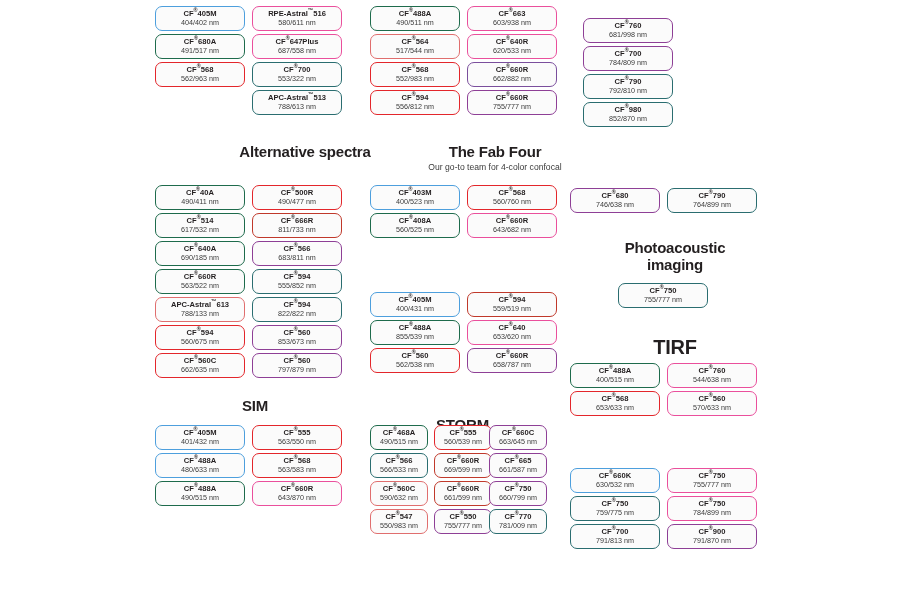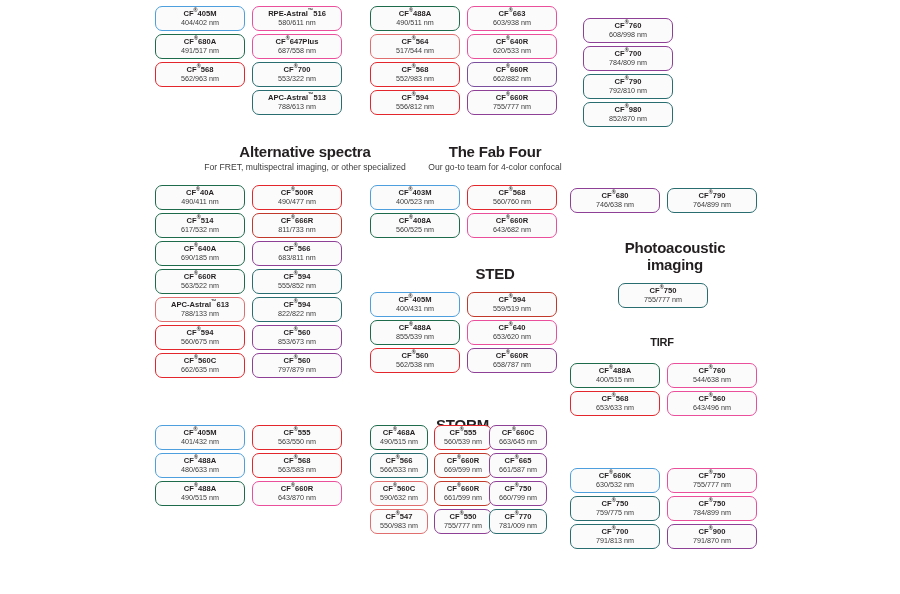--- a/index.html
+++ b/index.html
@@ -129,36 +129,35 @@
     <div class="chip" style="left: 467px; top: 62px; width: 90px; height: 25px; border-color: rgb(123, 79, 157);">
       <div class="nm">CF<sup>®</sup>660R</div>
       <div class="ex">662/882 nm</div>
     </div>
     <div class="chip" style="left: 467px; top: 90px; width: 90px; height: 25px; border-color: rgb(142, 63, 150);">
       <div class="nm">CF<sup>®</sup>660R</div>
       <div class="ex">755/777 nm</div>
     </div>
     <div class="chip" style="left: 583px; top: 18px; width: 90px; height: 25px; border-color: rgb(142, 63, 150);">
       <div class="nm">CF<sup>®</sup>760</div>
-      <div class="ex">608/998 nm</div>
+      <div class="ex">681/998 nm</div>
     </div>
     <div class="chip" style="left: 583px; top: 46px; width: 90px; height: 25px; border-color: rgb(142, 63, 150);">
       <div class="nm">CF<sup>®</sup>700</div>
       <div class="ex">784/809 nm</div>
     </div>
     <div class="chip" style="left: 583px; top: 74px; width: 90px; height: 25px; border-color: rgb(42, 109, 112);">
       <div class="nm">CF<sup>®</sup>790</div>
       <div class="ex">792/810 nm</div>
     </div>
     <div class="chip" style="left: 583px; top: 102px; width: 90px; height: 25px; border-color: rgb(42, 109, 112);">
       <div class="nm">CF<sup>®</sup>980</div>
       <div class="ex">852/870 nm</div>
     </div>
     <div class="sec-title" style="left: 155px; top: 144px; width: 300px; font-size: 15px;">Alternative spectra</div>
-    <div class="sec-sub" style="left: 155px; top: 163px; width: 300px;">For FRET, multispectral imaging, or other specialized</div>
     <div class="chip" style="left: 155px; top: 185px; width: 90px; height: 25px; border-color: rgb(30, 107, 76);">
       <div class="nm">CF<sup>®</sup>40A</div>
       <div class="ex">490/411 nm</div>
     </div>
     <div class="chip" style="left: 155px; top: 213px; width: 90px; height: 25px; border-color: rgb(30, 107, 76);">
       <div class="nm">CF<sup>®</sup>514</div>
       <div class="ex">617/532 nm</div>
     </div>
     <div class="chip" style="left: 155px; top: 241px; width: 90px; height: 25px; border-color: rgb(30, 107, 76);">
       <div class="nm">CF<sup>®</sup>640A</div>
@@ -219,21 +218,20 @@
       <div class="ex">560/525 nm</div>
     </div>
     <div class="chip" style="left: 467px; top: 185px; width: 90px; height: 25px; border-color: rgb(227, 38, 43);">
       <div class="nm">CF<sup>®</sup>568</div>
       <div class="ex">560/760 nm</div>
     </div>
     <div class="chip" style="left: 467px; top: 213px; width: 90px; height: 25px; border-color: rgb(234, 79, 156);">
       <div class="nm">CF<sup>®</sup>660R</div>
       <div class="ex">643/682 nm</div>
     </div>
-    <div class="sec-title" style="left: 370px; top: 266px; width: 250px; font-size: 15px;">STED</div>
     <div class="chip" style="left: 370px; top: 292px; width: 90px; height: 25px; border-color: rgb(77, 159, 221);">
       <div class="nm">CF<sup>®</sup>405M</div>
       <div class="ex">400/431 nm</div>
     </div>
     <div class="chip" style="left: 370px; top: 320px; width: 90px; height: 25px; border-color: rgb(30, 107, 76);">
       <div class="nm">CF<sup>®</sup>488A</div>
       <div class="ex">855/539 nm</div>
     </div>
     <div class="chip" style="left: 370px; top: 348px; width: 90px; height: 25px; border-color: rgb(227, 38, 43);">
       <div class="nm">CF<sup>®</sup>560</div>
@@ -257,36 +255,36 @@
     </div>
     <div class="chip" style="left: 667px; top: 188px; width: 90px; height: 25px; border-color: rgb(42, 109, 112);">
       <div class="nm">CF<sup>®</sup>790</div>
       <div class="ex">764/899 nm</div>
     </div>
     <div class="sec-title" style="left: 595px; top: 240px; width: 160px; font-size: 15px;">Photoacoustic imaging</div>
     <div class="chip" style="left: 618px; top: 283px; width: 90px; height: 25px; border-color: rgb(42, 109, 112);">
       <div class="nm">CF<sup>®</sup>750</div>
       <div class="ex">755/777 nm</div>
     </div>
-    <div class="sec-title" style="left: 582px; top: 336px; width: 160px; font-size: 11px;">TIRF</div>
+    <div class="sec-title" style="left: 595px; top: 336px; width: 160px; font-size: 20px;">TIRF</div>
     <div class="chip" style="left: 570px; top: 363px; width: 90px; height: 25px; border-color: rgb(30, 107, 76);">
       <div class="nm">CF<sup>®</sup>488A</div>
       <div class="ex">400/515 nm</div>
     </div>
     <div class="chip" style="left: 570px; top: 391px; width: 90px; height: 25px; border-color: rgb(227, 38, 43);">
       <div class="nm">CF<sup>®</sup>568</div>
       <div class="ex">653/633 nm</div>
     </div>
     <div class="chip" style="left: 667px; top: 363px; width: 90px; height: 25px; border-color: rgb(234, 79, 156);">
       <div class="nm">CF<sup>®</sup>760</div>
       <div class="ex">544/638 nm</div>
     </div>
     <div class="chip" style="left: 667px; top: 391px; width: 90px; height: 25px; border-color: rgb(234, 79, 156);">
       <div class="nm">CF<sup>®</sup>560</div>
-      <div class="ex">643/496 nm</div>
+      <div class="ex">570/633 nm</div>
     </div>
     <div class="chip" style="left: 570px; top: 468px; width: 90px; height: 25px; border-color: rgb(77, 159, 221);">
       <div class="nm">CF<sup>®</sup>660K</div>
       <div class="ex">630/532 nm</div>
     </div>
     <div class="chip" style="left: 570px; top: 496px; width: 90px; height: 25px; border-color: rgb(42, 109, 112);">
       <div class="nm">CF<sup>®</sup>750</div>
       <div class="ex">759/775 nm</div>
     </div>
     <div class="chip" style="left: 570px; top: 524px; width: 90px; height: 25px; border-color: rgb(42, 109, 112);">
@@ -298,20 +296,21 @@
       <div class="ex">755/777 nm</div>
     </div>
     <div class="chip" style="left: 667px; top: 496px; width: 90px; height: 25px; border-color: rgb(234, 79, 156);">
       <div class="nm">CF<sup>®</sup>750</div>
       <div class="ex">784/899 nm</div>
     </div>
     <div class="chip" style="left: 667px; top: 524px; width: 90px; height: 25px; border-color: rgb(142, 63, 150);">
       <div class="nm">CF<sup>®</sup>900</div>
       <div class="ex">791/870 nm</div>
     </div>
+    <div class="sec-title" style="left: 155px; top: 398px; width: 200px; font-size: 15px;">SIM</div>
     <div class="chip" style="left: 155px; top: 425px; width: 90px; height: 25px; border-color: rgb(77, 159, 221);">
       <div class="nm">CF<sup>®</sup>405M</div>
       <div class="ex">401/432 nm</div>
     </div>
     <div class="chip" style="left: 155px; top: 453px; width: 90px; height: 25px; border-color: rgb(77, 159, 221);">
       <div class="nm">CF<sup>®</sup>488A</div>
       <div class="ex">480/633 nm</div>
     </div>
     <div class="chip" style="left: 155px; top: 481px; width: 90px; height: 25px; border-color: rgb(30, 107, 76);">
       <div class="nm">CF<sup>®</sup>488A</div>

